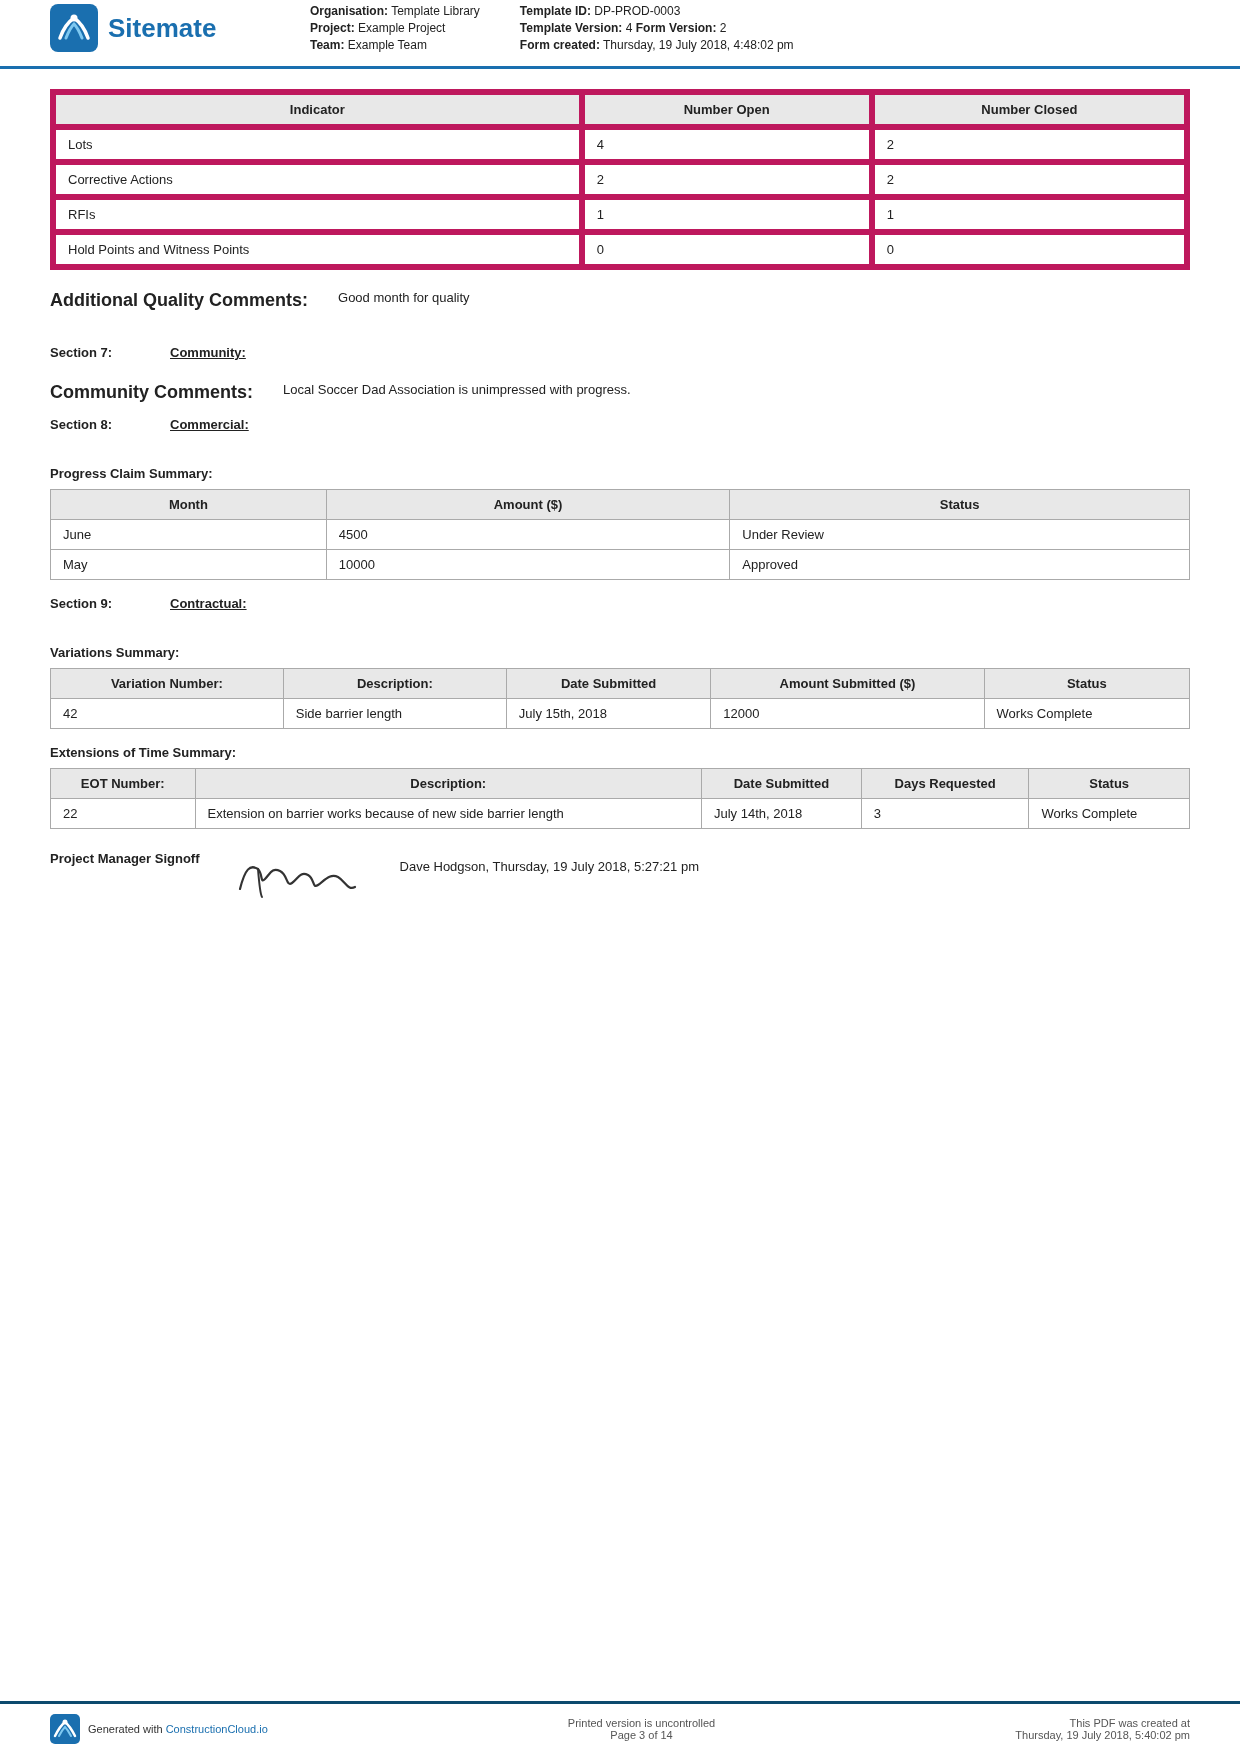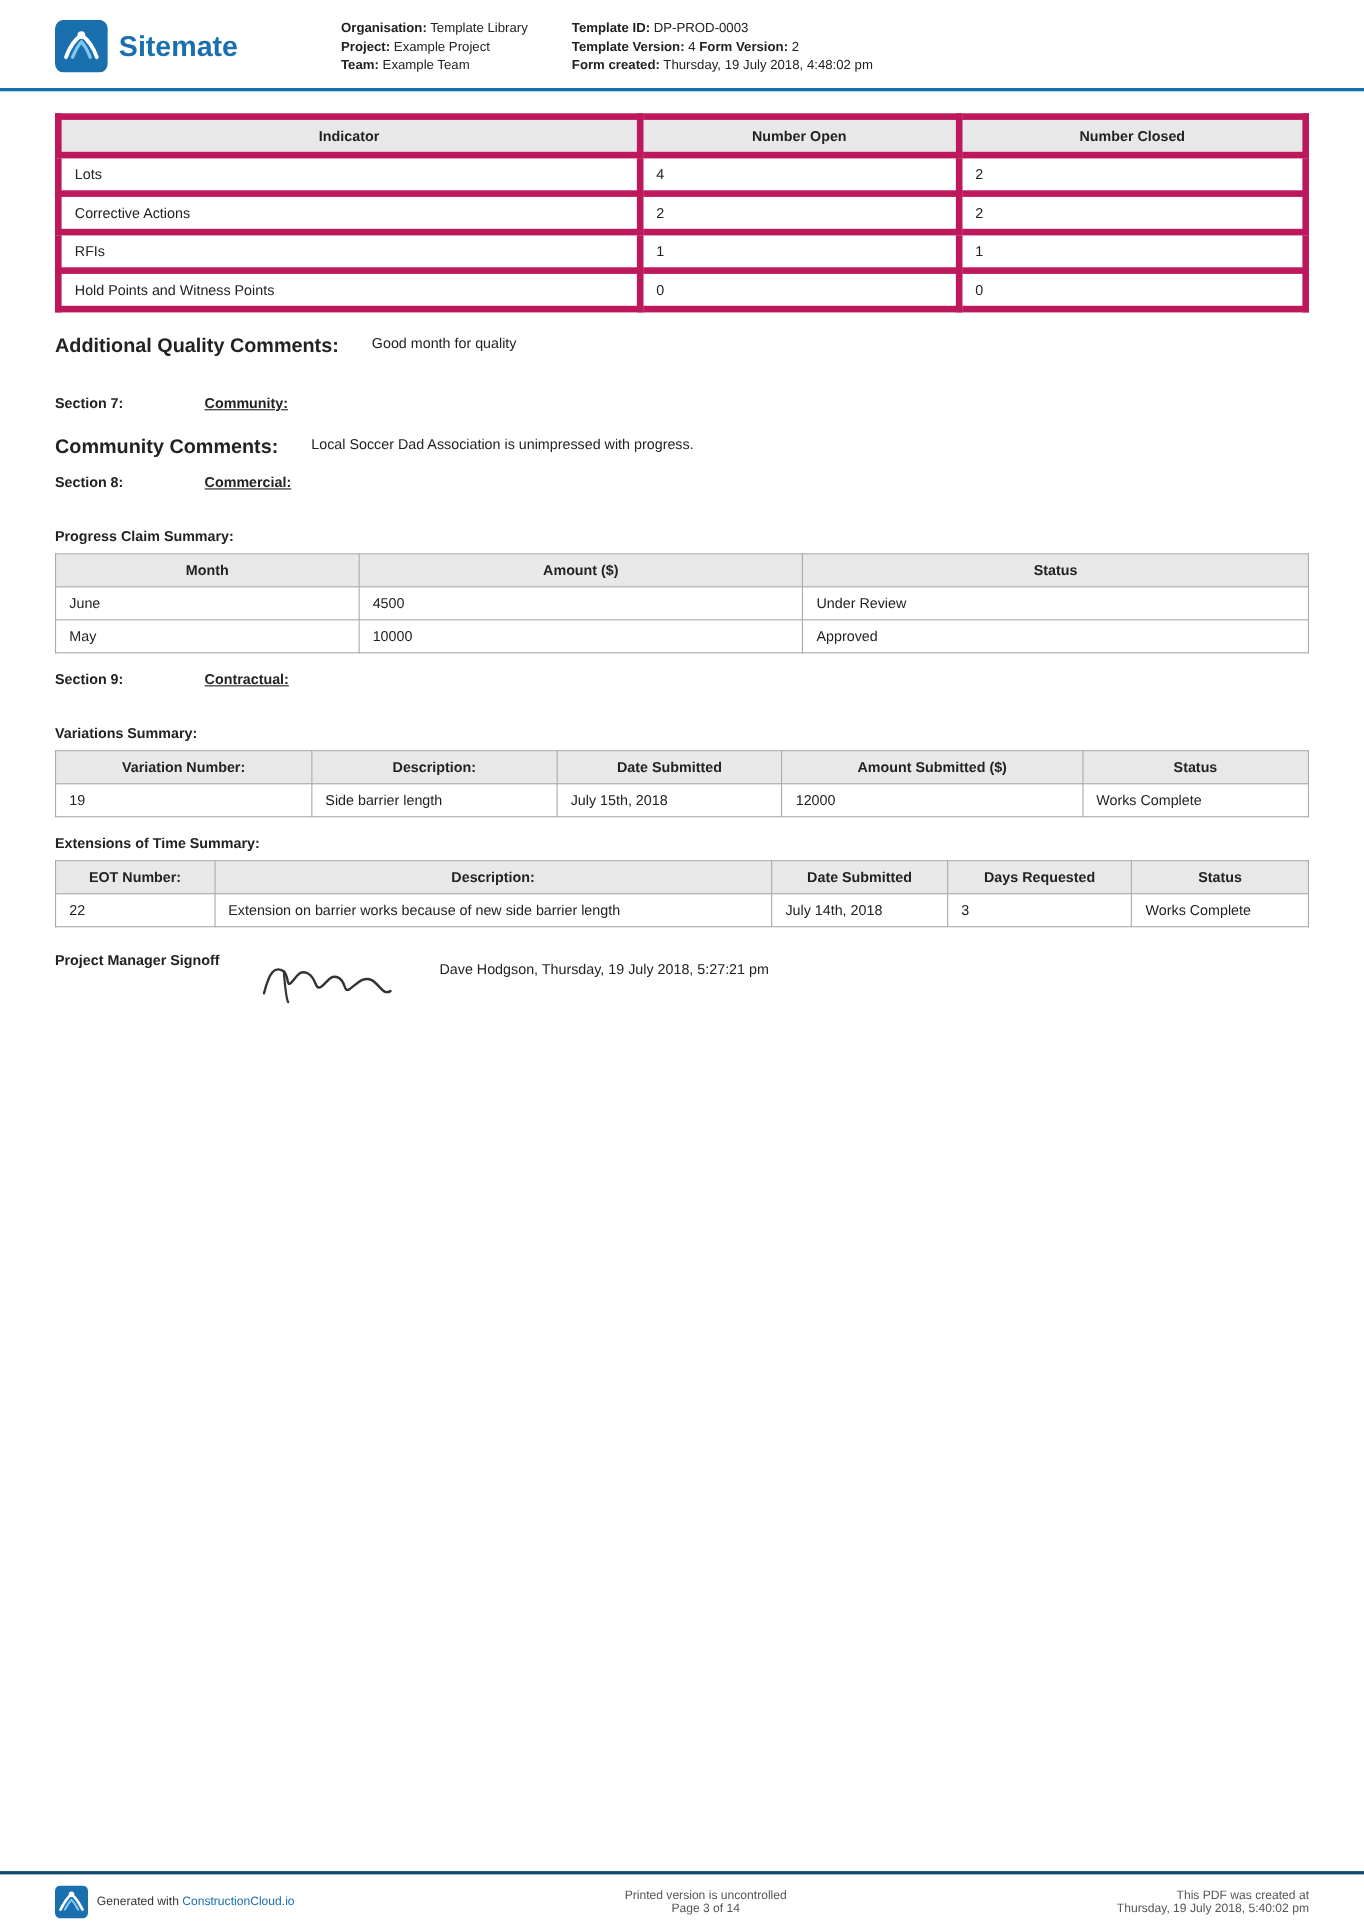--- a/index.html
+++ b/index.html
@@ -17,21 +17,21 @@
       min-height: 1754px;
       padding: 0;
       display: flex;
       flex-direction: column;
     }
 
     
     .header {
       display: flex;
       align-items: flex-start;
-      padding: 18px 50px 14px 50px;
+      padding: 4px 50px 14px 50px;
       border-bottom: 3px solid #1a6faf;
     }
     .logo-area {
       display: flex;
       align-items: center;
       gap: 10px;
       min-width: 220px;
     }
     .logo-icon {
       width: 48px;
@@ -99,21 +99,21 @@
     }
     .field-value {
       font-size: 13px;
       flex: 1;
     }
 
     .section-heading {
       display: flex;
       align-items: baseline;
       margin-bottom: 14px;
-      gap: 36px;
+      gap: 20px;
     }
     .section-heading .section-num {
       font-weight: bold;
       font-size: 13px;
       min-width: 100px;
     }
     .section-heading .section-title {
       font-weight: bold;
       font-size: 13px;
       text-decoration: underline;
@@ -362,21 +362,21 @@
         <tr>
           <th>Variation Number:</th>
           <th>Description:</th>
           <th>Date Submitted</th>
           <th>Amount Submitted ($)</th>
           <th>Status</th>
         </tr>
       </thead>
       <tbody id="variations-tbody">
       <tr>
-            <td>19</td>
+            <td>42</td>
             <td>Side barrier length</td>
             <td>July 15th, 2018</td>
             <td>12000</td>
             <td>Works Complete</td>
           </tr>
         </tbody>
     </table>
 
     <div class="subsection-title">Extensions of Time Summary:</div>
     <table class="data-table">

